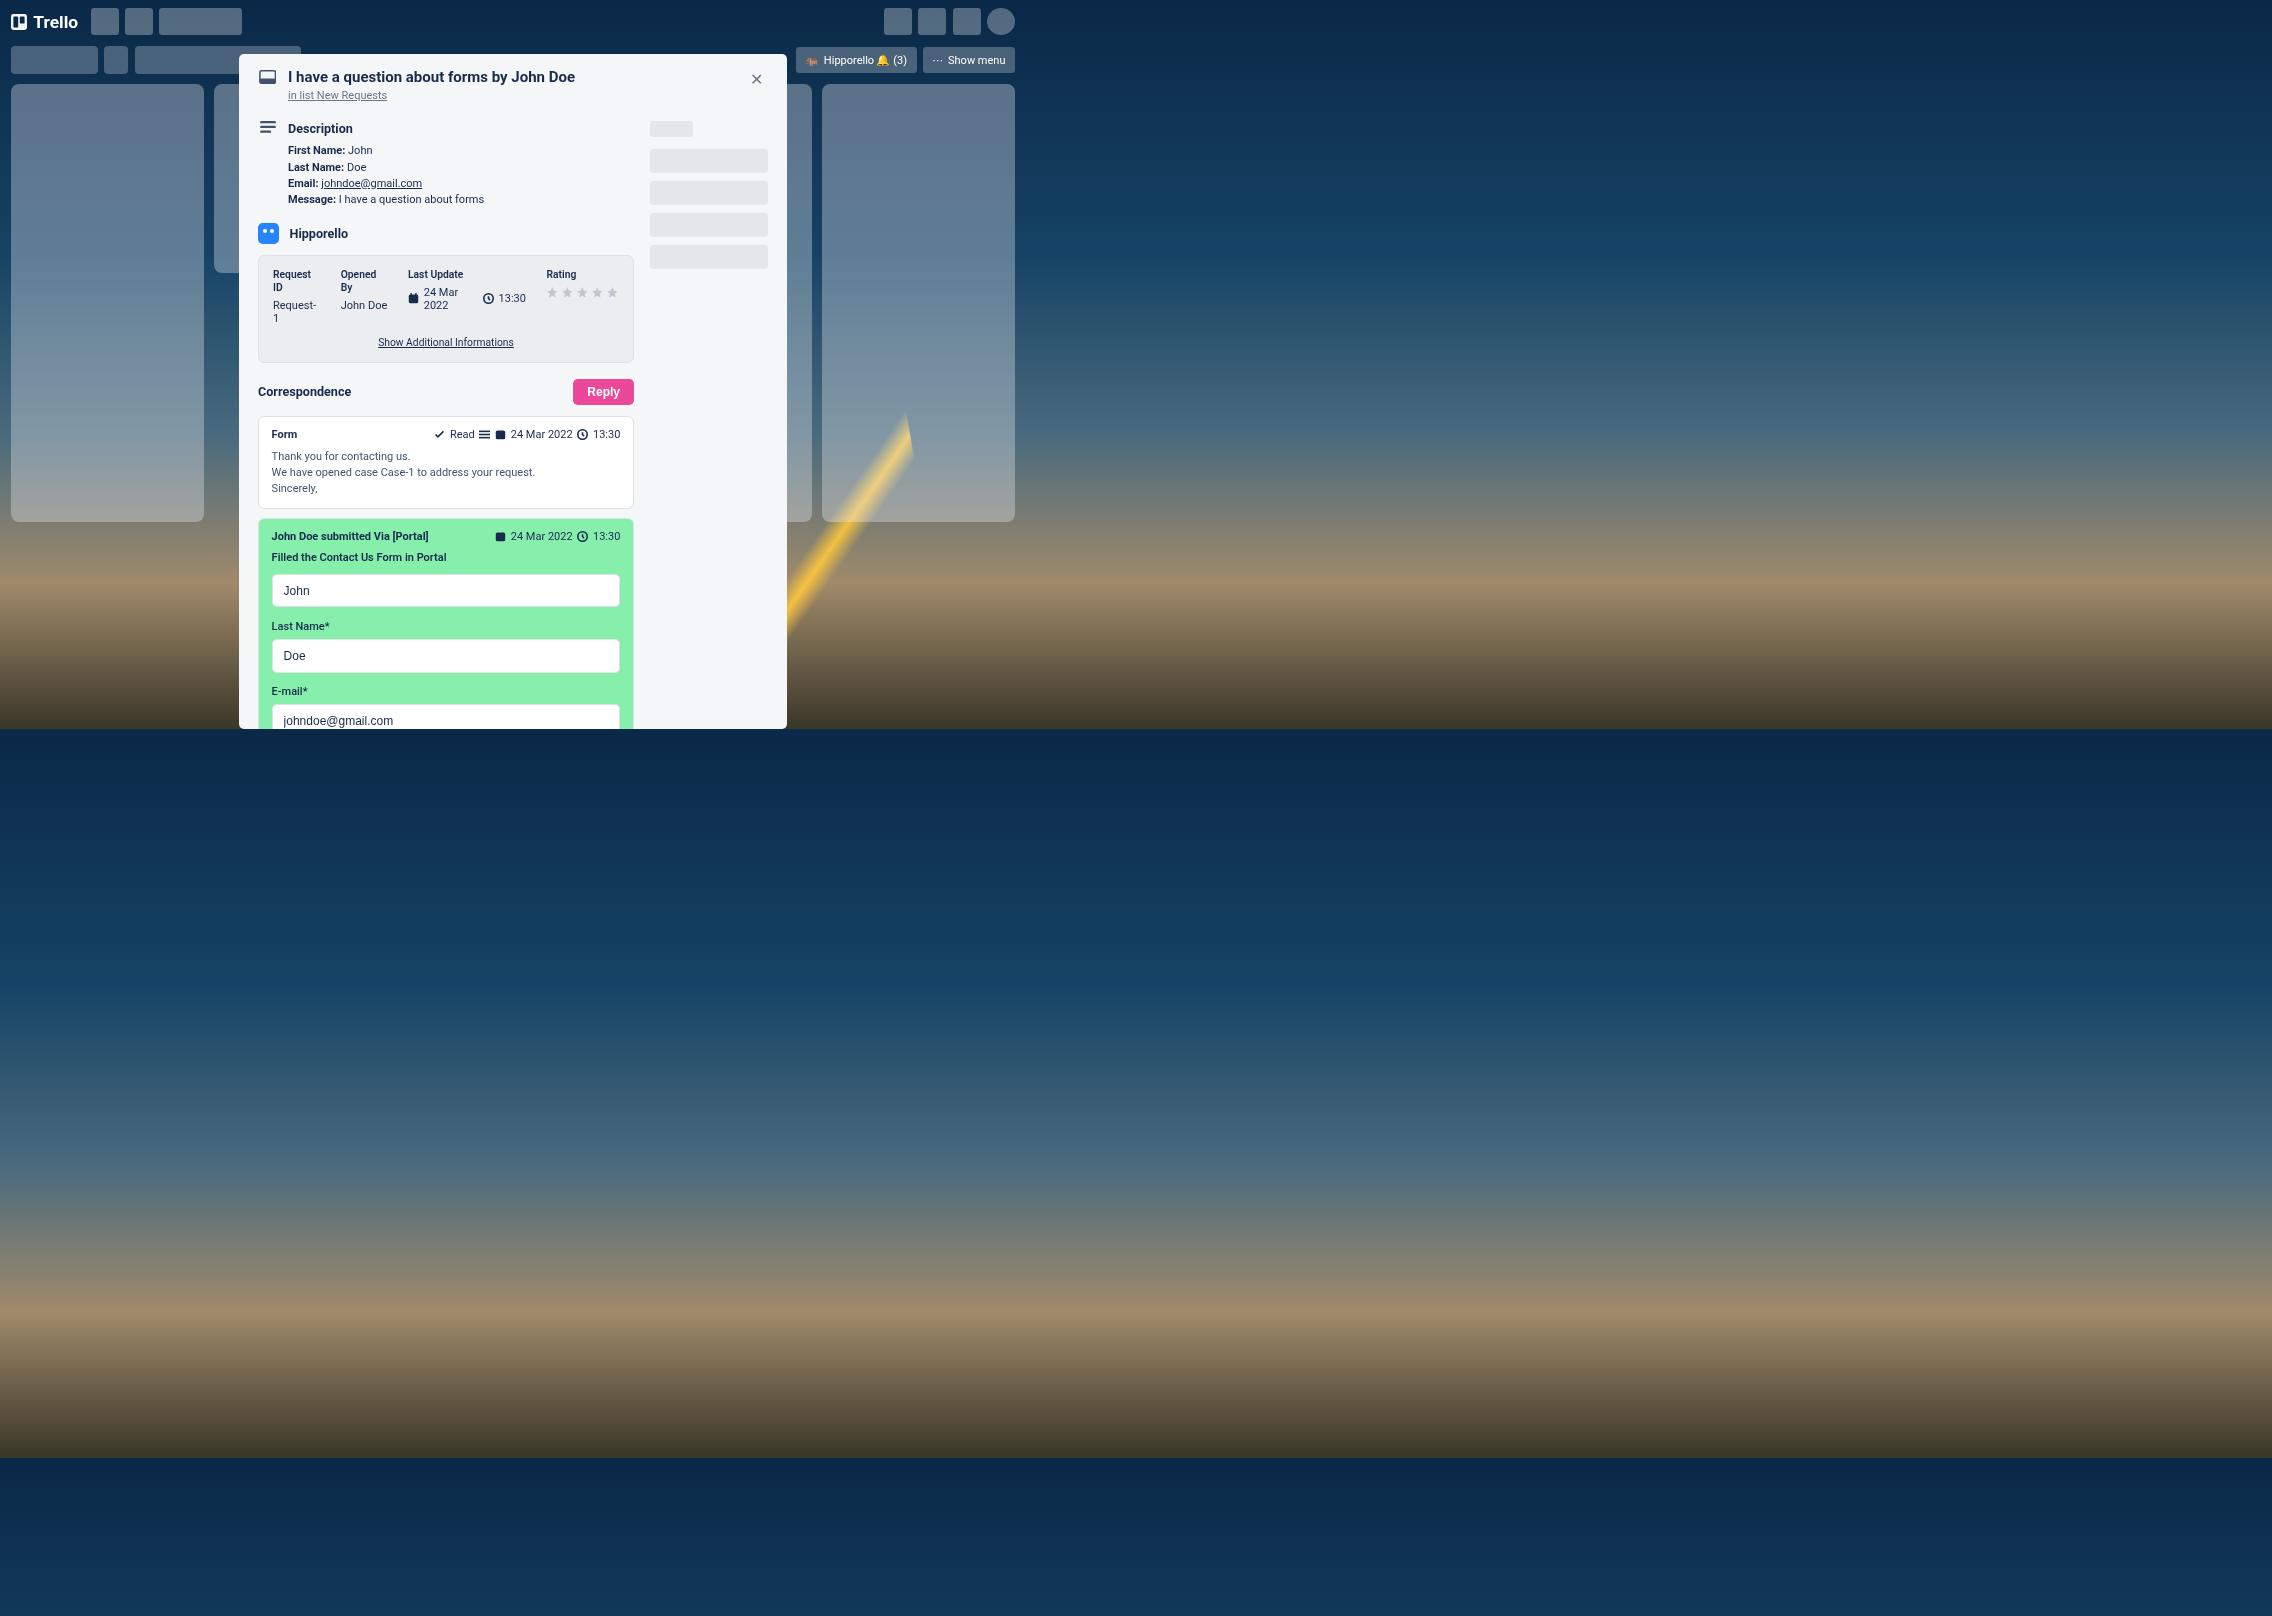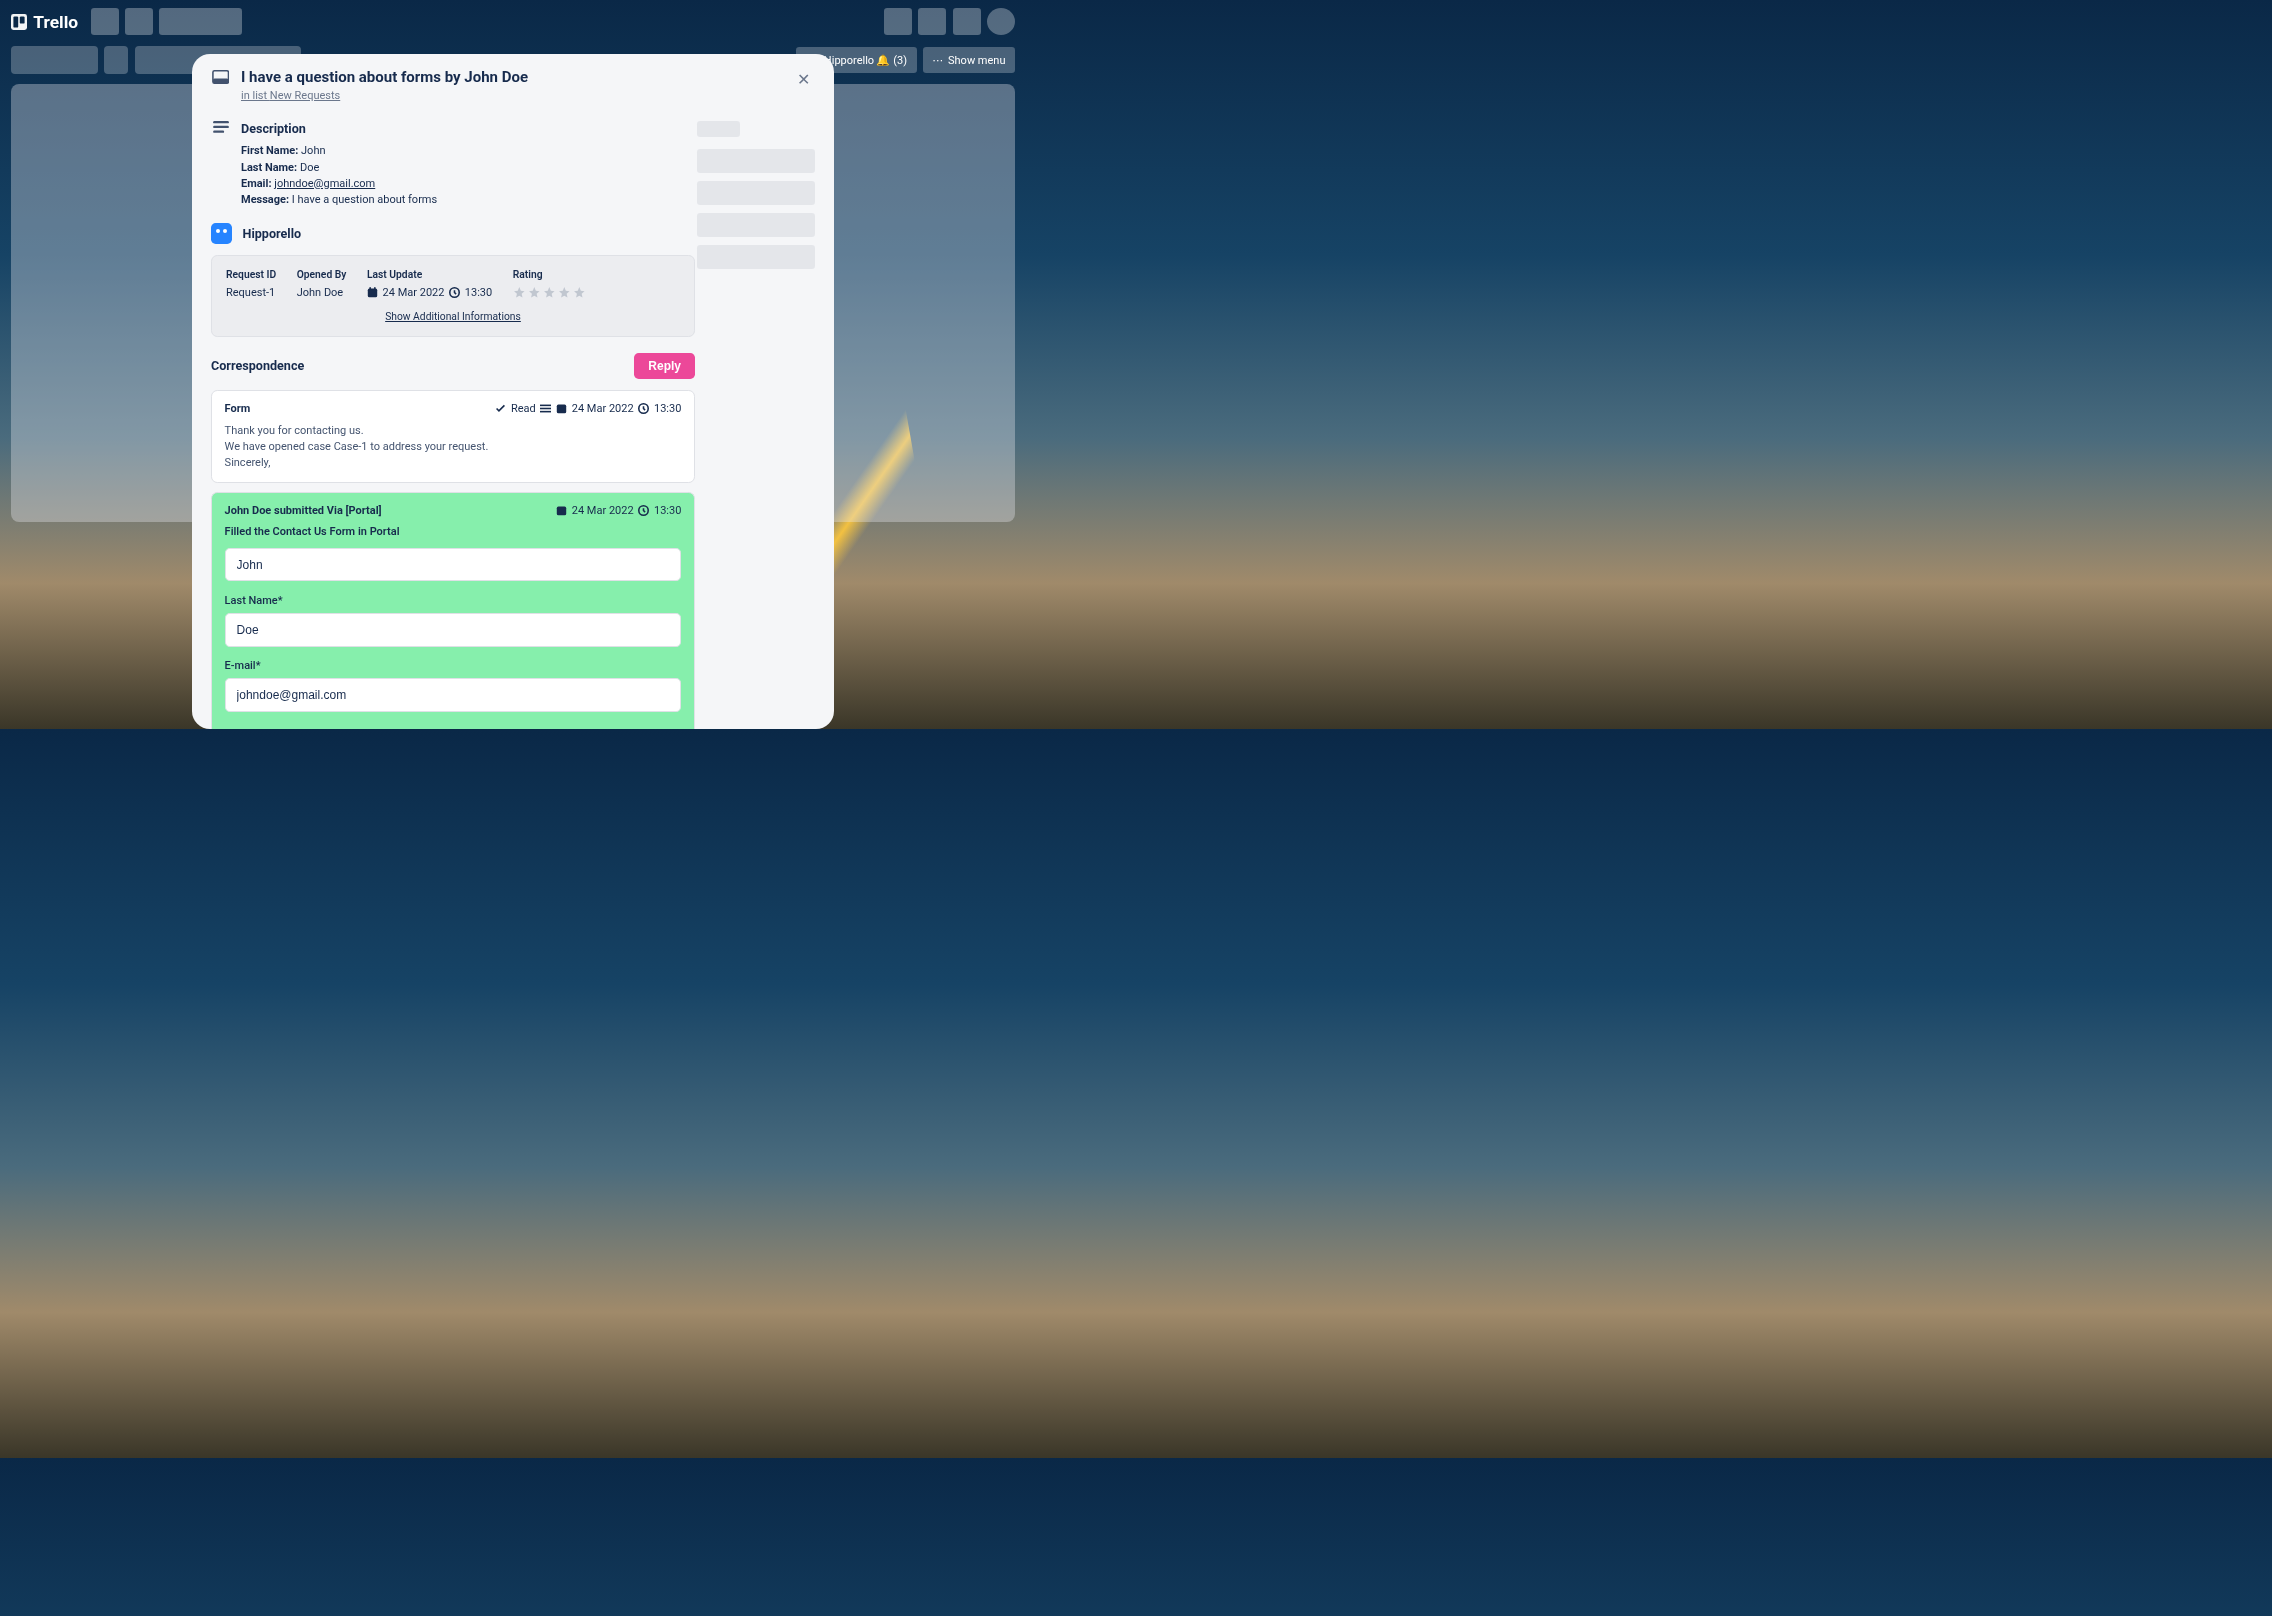--- a/index.html
+++ b/index.html
@@ -96,23 +96,23 @@
   width: 196px;
   height: 438px;
 }
 .list.short { height: 189px; }
 
 .modal {
   position: absolute;
   top: 54px;
   left: 50%;
   transform: translateX(-50%);
-  width: 642px;
+  width: 548px;
   background: #f5f6f8;
-  border-radius: 18px;
+  border-radius: 5px;
   padding: 14px 19px 0;
   z-index: 10;
   height: 675px;
   overflow: hidden;
 }
 .modal-header {
   display: flex;
   align-items: flex-start;
   gap: 11px;
   padding-bottom: 3.2px;
@@ -137,21 +137,21 @@
 }
 .close-btn {
   margin-left: auto;
   font-size: 16px;
   color: #6b778c;
   cursor: pointer;
   padding: 1.6px 4.7px;
 }
 .modal-body {
   display: flex;
-  gap: 2px;
+  gap: 16px;
   margin-top: 16px;
 }
 .main-col { flex: 1; }
 .side-col { width: 118px; display: flex; flex-direction: column; gap: 8px; }
 .side-skel { background: #e4e6ea; border-radius: 3.2px; height: 24px; }
 .side-skel.small { width: 43px; height: 16px; margin-bottom: 3.2px; }
 .section {
   display: flex;
   gap: 11px;
   margin-bottom: 14px;

